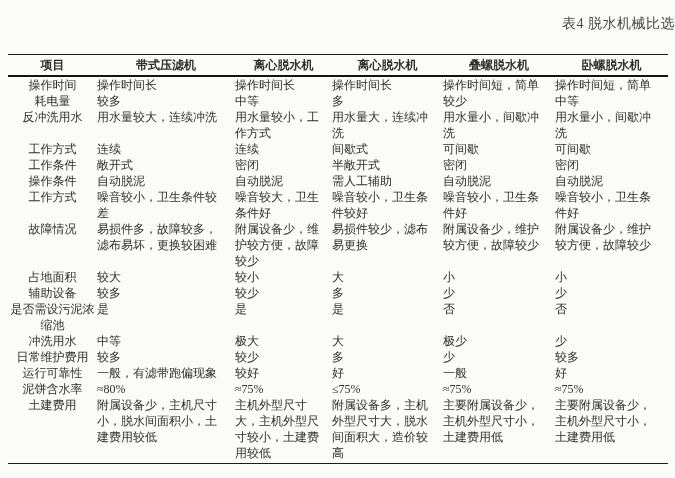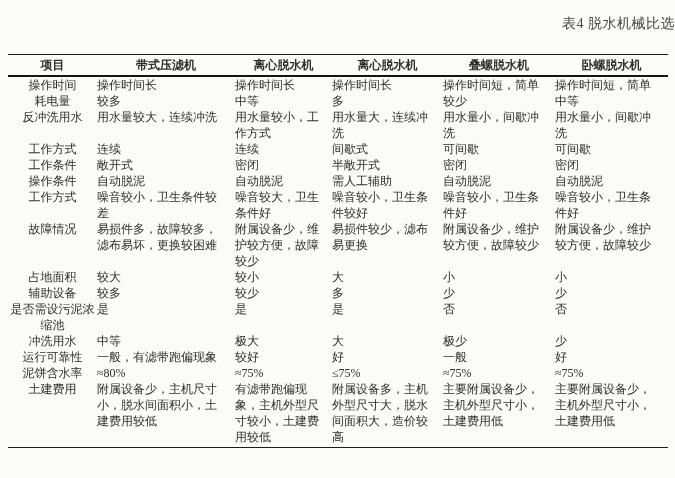--- a/index.html
+++ b/index.html
@@ -167,38 +167,46 @@
         </tr>
         <tr>
           <th>冲洗用水</th>
           <td>中等</td>
           <td>极大</td>
           <td>大</td>
           <td>极少</td>
           <td>少</td>
         </tr>
         <tr>
+          <th>日常维护费用</th>
+          <td>较多</td>
+          <td>较少</td>
+          <td>多</td>
+          <td>少</td>
+          <td>较多</td>
+        </tr>
+        <tr>
           <th>运行可靠性</th>
           <td>一般，有滤带跑偏现象</td>
           <td>较好</td>
           <td>好</td>
           <td>一般</td>
           <td>好</td>
         </tr>
         <tr>
           <th>泥饼含水率</th>
           <td>≈80%</td>
           <td>≈75%</td>
           <td>≤75%</td>
           <td>≈75%</td>
           <td>≈75%</td>
         </tr>
         <tr>
           <th>土建费用</th>
           <td>附属设备少，主机尺寸小，脱水间面积小，土建费用较低</td>
-          <td>有滤带跑偏现象，主机外型尺寸较小，土建费用较低</td>
+          <td>主机外型尺寸大，主机外型尺寸较小，土建费用较低</td>
           <td>附属设备多，主机外型尺寸大，脱水间面积大，造价较高</td>
           <td>主要附属设备少，主机外型尺寸小，土建费用低</td>
           <td>主要附属设备少，主机外型尺寸小，土建费用低</td>
         </tr>
       </tbody>
   </table>
 </div>
 
 </body></html>

